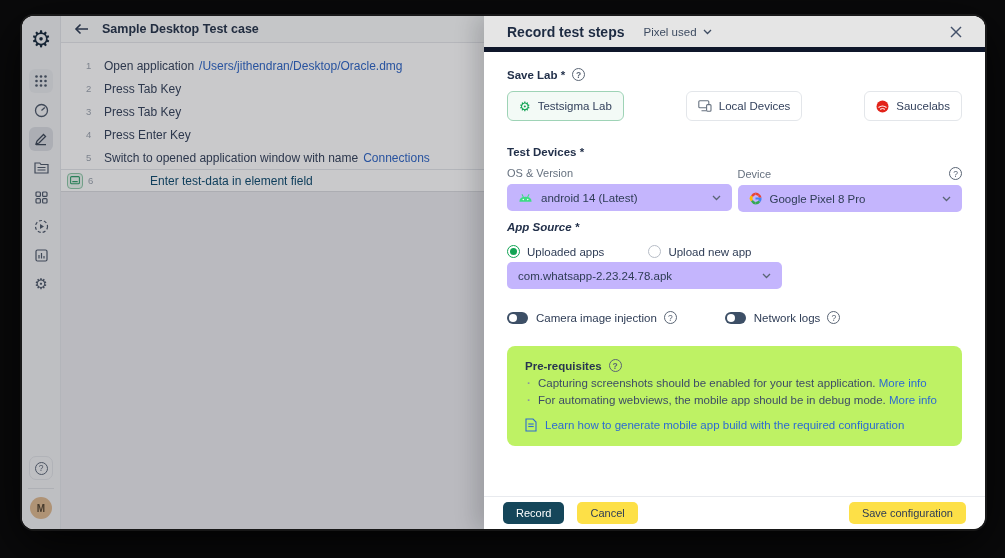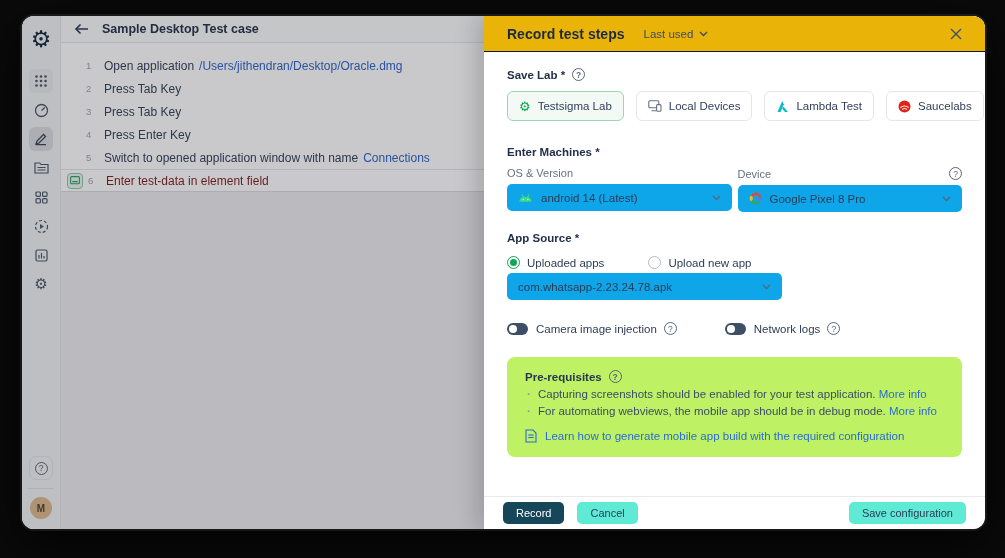--- a/index.html
+++ b/index.html
@@ -38,54 +38,54 @@
   .tc-title { font-size:12.5px; font-weight:bold; color:#243349; }
   .steps { padding-top:11px; }
   .step-row { height:23px; display:flex; align-items:center; padding-left:25px; font-size:12px; white-space:nowrap; }
   .step-num { width:18px; flex:none; color:#9ba3ae; font-size:9.5px; }
   .step-text { color:#33415a; }
   .step-link { color:#2d65c6; margin-left:5px; }
   .step-row.active { border-top:1px solid #e3e5e9; border-bottom:1px solid #d9dbdf; padding-left:6px; }
   .element-chip { width:16px; height:16px; border:1px solid #8cc9a7; background:#eaf6ef;
                   border-radius:4px; color:#2f9e69; display:flex; align-items:center;
                   justify-content:center; margin-right:5px; flex:none; }
-  .placeholder-text { color:#7f1d1d; }
+  .placeholder-text { color:#0c4a6e;margin-left:44px; }
   .canvas-rest { flex:1; background:#ececef; border-top:0; }
 
   
   .panel { width:501px; height:100%; background:#fff; display:flex; flex-direction:column;
            position:relative; z-index:10; border-radius:0 12px 12px 0;
            box-shadow:-8px 0 22px rgba(10,14,20,.18); }
-  .panel-header { height:36px; flex:none; background:#eab308; border-bottom:1px solid #0f172a;
+  .panel-header { height:36px; flex:none; background:#e5e5e5; border-bottom:5px solid #0f172a;
                   display:flex; align-items:center; padding:0 23px; border-radius:0 12px 0 0; }
   .panel-title { font-size:14px; font-weight:bold; color:#1d2b42; }
   .last-used { margin-left:19px; display:flex; align-items:center; gap:6px;
                font-size:11.5px; color:#3d4b61; cursor:pointer; }
   .close-x { margin-left:auto; color:#44526b; display:flex; cursor:pointer; }
 
   .panel-body { flex:1; padding:16px 23px 0; min-height:0; }
   .sec-label { font-size:11.5px; font-weight:bold; color:#22304a;
                display:flex; align-items:center; gap:7px; }
   .lab-row { display:flex; justify-content:space-between; gap:12px; margin:10px 0 0; }
   .lab-btn { height:30px; border:1px solid #e3e6ea; border-radius:6px; background:#fff;
              display:flex; align-items:center; gap:7px; padding:0 11px; font-size:11.5px;
              color:#33415c; white-space:nowrap; cursor:pointer; }
   .lab-btn.selected { border-color:#9ed3b6; background:#f3faf6; }
   .ts-gear { font-size:13px; line-height:1; color:#12a454; }
 
   .tm-label { margin-top:25px; }
   .tm-grid { display:grid; grid-template-columns:1fr 1fr; column-gap:6px; margin-top:9px; }
   .field-label { font-size:11px; color:#66717f; display:flex; align-items:center; }
   .field-label .qcirc { margin-left:auto; }
-  .dropdown { height:27px; margin-top:5px; background:#0ea5e9; border-radius:5px;
+  .dropdown { height:27px; margin-top:5px; background:#c4b5fd; border-radius:5px;
               display:flex; align-items:center; gap:8px; padding:0 11px;
               font-size:11.5px; color:#2e3c55; cursor:pointer; }
   .chev { margin-left:auto; color:#5a6575; display:flex; }
 
-  .as-label { margin-top:20px; }
+  .as-label { margin-top:9px;font-style:italic; }
   .radio-row { display:flex; gap:44px; margin-top:12px; font-size:11.5px; color:#2e3c55; }
   .radio-opt { display:flex; align-items:center; gap:7px; cursor:pointer; }
   .radio { width:13px; height:13px; border-radius:50%; border:1.5px solid #b6bcc6; background:#fff; }
   .radio.checked { border-color:#12a454; position:relative; }
   .radio.checked::after { content:''; position:absolute; inset:2px; border-radius:50%; background:#12a454; }
   .uploads-label { margin-top:10px; font-size:10.5px; color:#6b7684; }
   .dd-uploads { width:275px; margin-top:4px; }
 
   .toggle-row { display:flex; align-items:center; margin-top:22px; font-size:11.5px; color:#2e3c55; }
   .toggle { width:21px; height:12px; border-radius:7px; background:#3d4f66; position:relative;
@@ -103,21 +103,21 @@
   .prereq li::before { content:'·'; position:absolute; left:2px; color:#8a93a3; font-weight:bold; }
   .more-info { color:#2d6bd2; cursor:pointer; }
   .learn-link { display:flex; align-items:center; gap:8px; margin-top:10px;
                 font-size:11.5px; color:#2d6bd2; cursor:pointer; }
 
   .panel-footer { flex:none; height:33px; border-top:1px solid #e8eaee; display:flex;
                   align-items:center; padding:0 19px; gap:13px; border-radius:0 0 12px 0; }
   .btn { font-size:11px; border-radius:5px; padding:5px 13px; cursor:pointer; border:none;
          font-family:inherit; }
   .btn-record { background:#15465a; color:#fff; }
-  .btn-cancel, .btn-save { background:#5eead4; color:#2e3c55; }
+  .btn-cancel, .btn-save { background:#fde047; color:#2e3c55; }
   .btn-save { margin-left:auto; }
 </style>
 </head>
 <body>
 
 <div class="window">
 
   <div class="app-left">
     <div class="sidebar">
       <div class="logo">⚙</div>
@@ -235,21 +235,21 @@
       </div>
       <div class="canvas-rest"></div>
     </div>
     <div class="dim-overlay"></div>
   </div>
 
   <div class="panel">
     <div class="panel-header">
       <span class="panel-title">Record test steps</span>
       <span class="last-used">
-        <span>Last used</span>
+        <span>Pixel used</span>
         <svg width="9" height="6" viewBox="0 0 9 6" fill="none" stroke="#3d4b61" stroke-width="1.3">
             <polyline points="1,1 4.5,4.5 8,1"></polyline>
           </svg>
       </span>
       <span class="close-x">
         <svg width="12" height="12" viewBox="0 0 12 12" stroke="#44526b" stroke-width="1.4">
             <line x1="1" y1="1" x2="11" y2="11"></line>
             <line x1="11" y1="1" x2="1" y2="11"></line>
           </svg>
       </span>
@@ -269,38 +269,31 @@
         <div class="lab-btn">
           <svg width="14" height="12" viewBox="0 0 14 12" fill="none" stroke="#66717f" stroke-width="1.1">
             <rect x="0.8" y="0.8" width="10" height="7" rx="1"></rect>
               <line x1="3.5" y1="10.8" x2="8" y2="10.8"></line>
             <rect x="8.6" y="4.6" width="4.4" height="6.6" rx="1" fill="#fff"></rect>
           </svg>
           <span>Local Devices</span>
         </div>
         <div class="lab-btn">
           <svg width="13" height="13" viewBox="0 0 13 13">
-            <path d="M1.5 12 L6.2 1 L7.8 4.2 L4.6 12 Z" fill="#0ebac5"></path>
-            <path d="M7.6 6.8 L12 12 L9 12 L6.1 8.6 Z" fill="#0ebac5"></path>
-          </svg>
-          <span>Lambda Test</span>
-        </div>
-        <div class="lab-btn">
-          <svg width="13" height="13" viewBox="0 0 13 13">
             <circle cx="6.5" cy="6.5" r="6" fill="#e2231a"></circle>
             <path d="M2.5 7.5 Q6.5 4.5 10.5 7.5" stroke="#fff" stroke-width="1.1" fill="none"></path>
             <path d="M4 9.3 Q6.5 7.8 9 9.3" stroke="#fff" stroke-width="1" fill="none"></path>
           </svg>
           <span>Saucelabs</span>
         </div>
 
       </div>
 
       <div class="sec-label tm-label">
-        <span>Enter Machines *</span>
+        <span>Test Devices *</span>
       </div>
       <div class="tm-grid">
         <div>
           <div class="field-label">
             <span>OS &amp; Version</span>
           </div>
           <div class="dropdown">
             <svg width="15" height="10" viewBox="0 0 16 10">
               <path d="M1.5 9 Q1.5 3.6 8 3.6 Q14.5 3.6 14.5 9 Z" fill="#3ddc84"></path>
               <circle cx="5.6" cy="6.6" r="0.8" fill="#fff"></circle>

